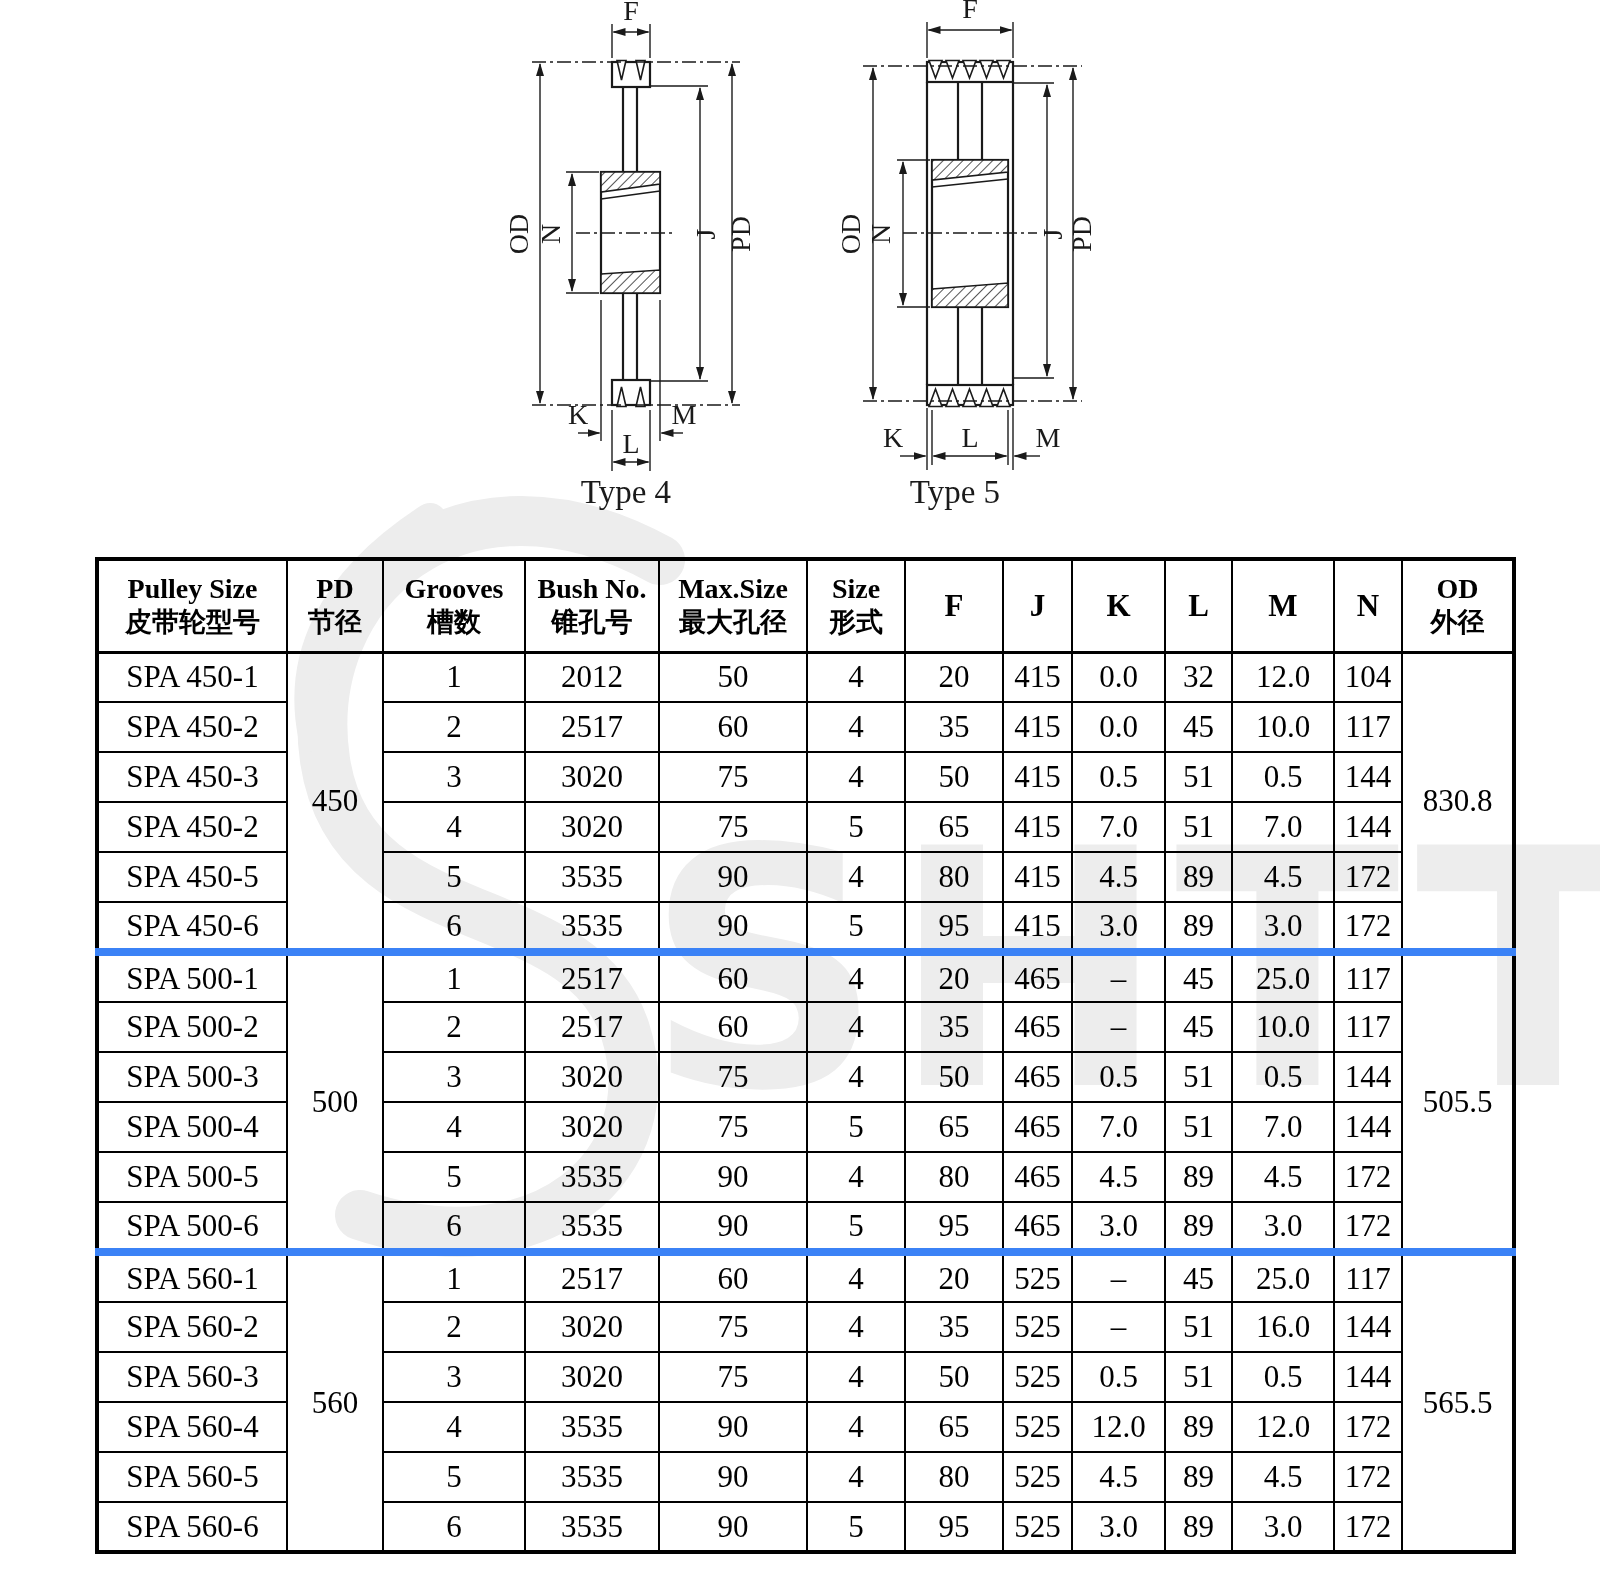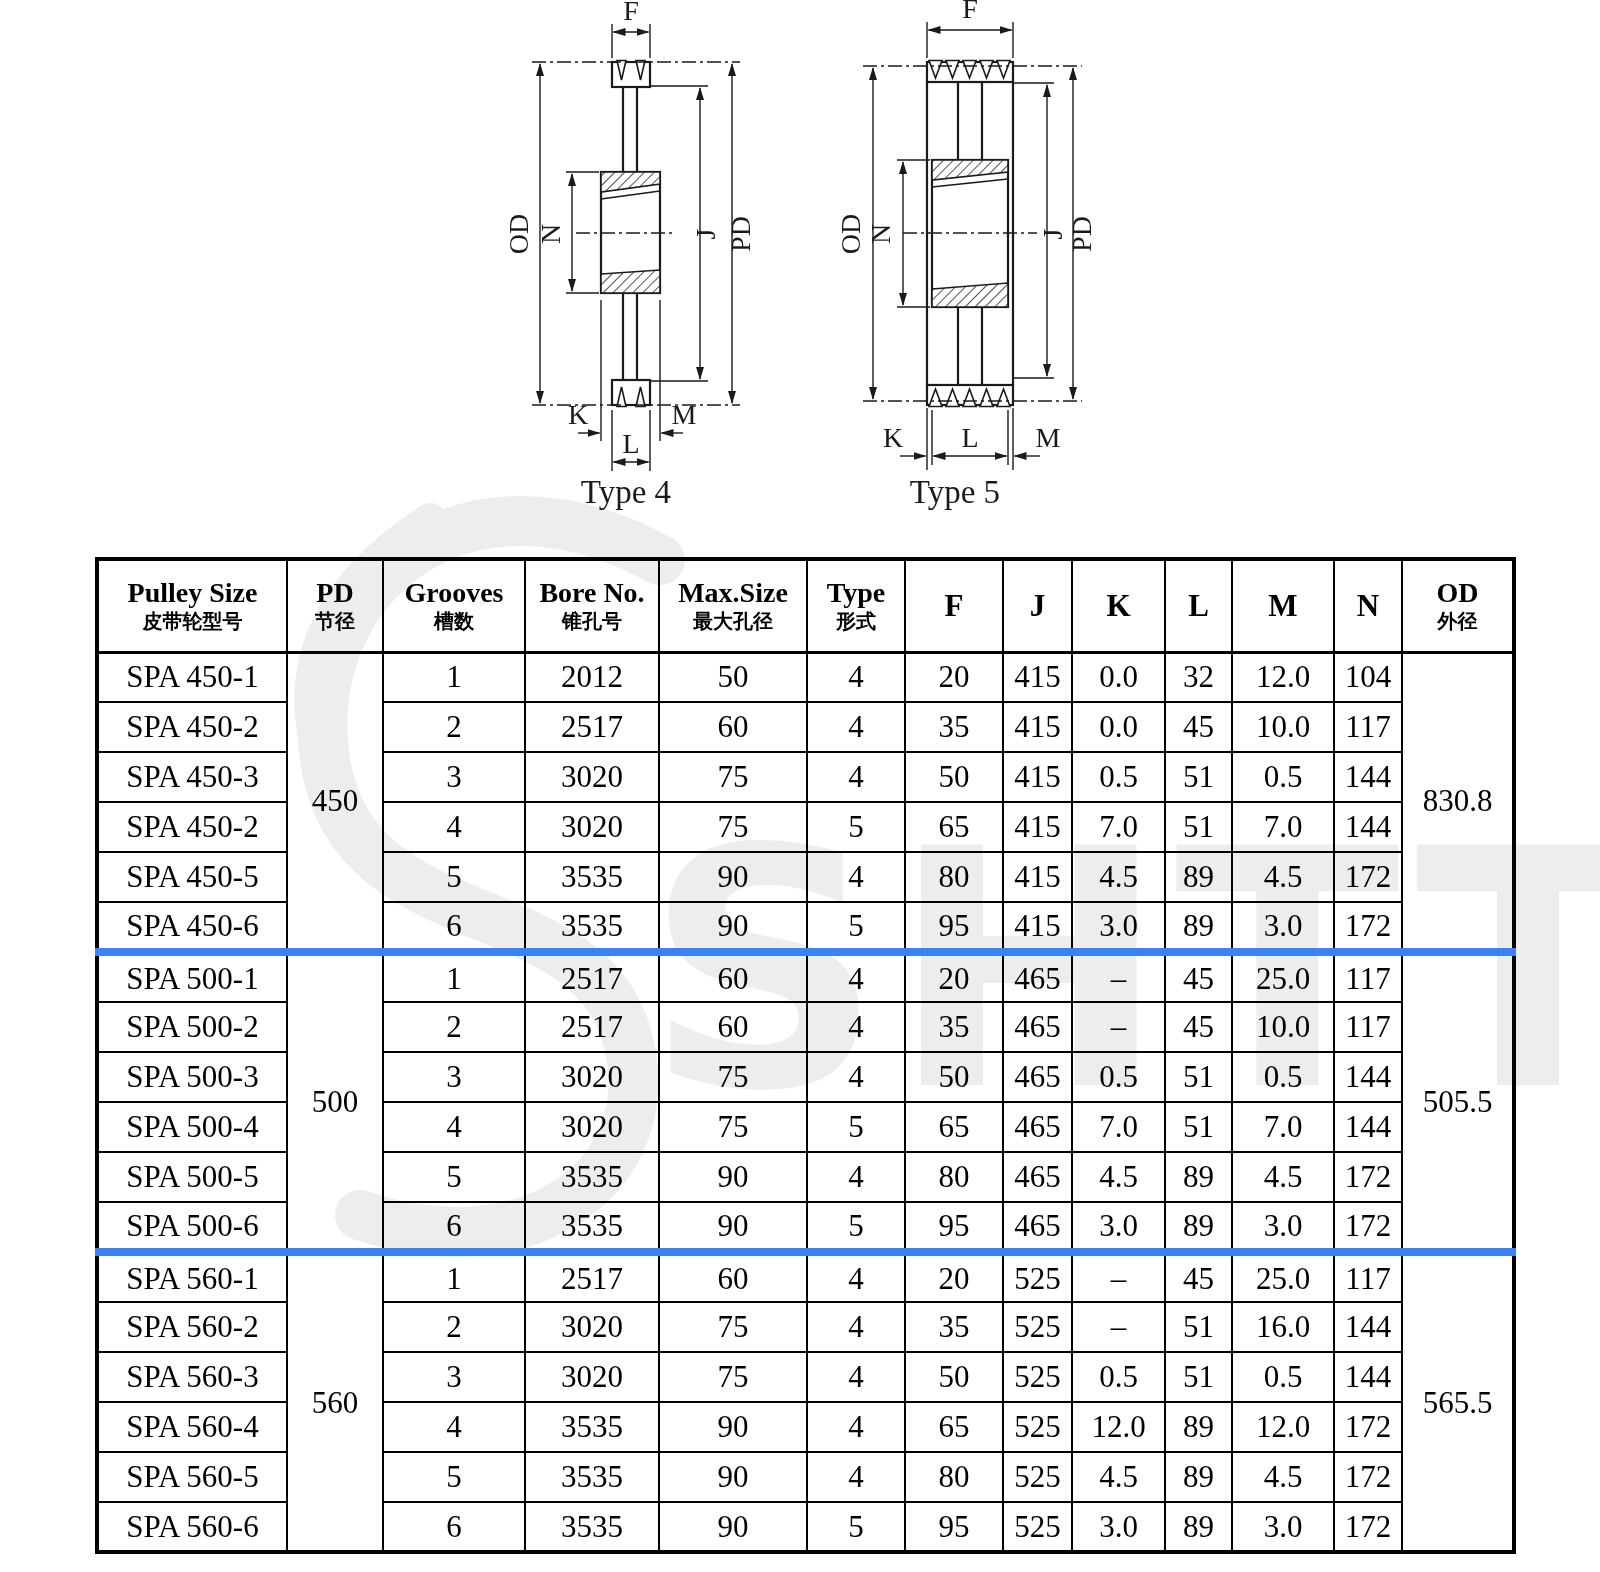--- a/index.html
+++ b/index.html
@@ -25,21 +25,21 @@
   .spec-table th,.spec-table td{
     border:2px solid #000;text-align:center;vertical-align:middle;padding:0;background:transparent;
   }
   .spec-table{border:4px solid #000;}
   .spec-table thead th{border-bottom:3px solid #000;}
   .spec-table tr.gsep td{border-top:8px solid #3b82f6;}
   .spec-table thead tr{height:93px;}
   .spec-table tbody tr{height:50px;}
   .spec-table tbody td{font-size:31px;}
   .h-en{font-weight:bold;font-size:28px;line-height:1.2;}
-  .h-zh{font-weight:bold;font-size:20px;line-height:1.25;font-family:Liberation Mono, monospace;}
+  .h-zh{font-weight:bold;font-size:27px;line-height:1.25;font-family:Liberation Serif, serif;}
   .h-letter{font-weight:bold;font-size:31px;}
 </style>
 </head>
 <body>
 
 <svg class="watermark" width="1600" height="1572" viewBox="0 0 1600 1572">
   <g fill="none" stroke="#ededed" stroke-width="50" stroke-linecap="round">
     <path d="M 660,560 C 460,450 300,590 325,760 C 352,940 580,890 625,1030 C 668,1165 540,1275 360,1215"></path>
     <path d="M 430,520 C 330,585 300,660 315,735" stroke-width="34"></path>
   </g>
@@ -210,29 +210,29 @@
         </th>
       <th>
           <div class="h-en">PD</div>
           <div class="h-zh">节径</div>
         </th>
       <th>
           <div class="h-en">Grooves</div>
           <div class="h-zh">槽数</div>
         </th>
       <th>
-          <div class="h-en">Bore No.</div>
+          <div class="h-en">Bush No.</div>
           <div class="h-zh">锥孔号</div>
         </th>
       <th>
           <div class="h-en">Max.Size</div>
           <div class="h-zh">最大孔径</div>
         </th>
       <th>
-          <div class="h-en">Type</div>
+          <div class="h-en">Size</div>
           <div class="h-zh">形式</div>
         </th>
       <th>
           <div class="h-letter">F</div>
         </th>
       <th>
           <div class="h-letter">J</div>
         </th>
       <th>
           <div class="h-letter">K</div>

